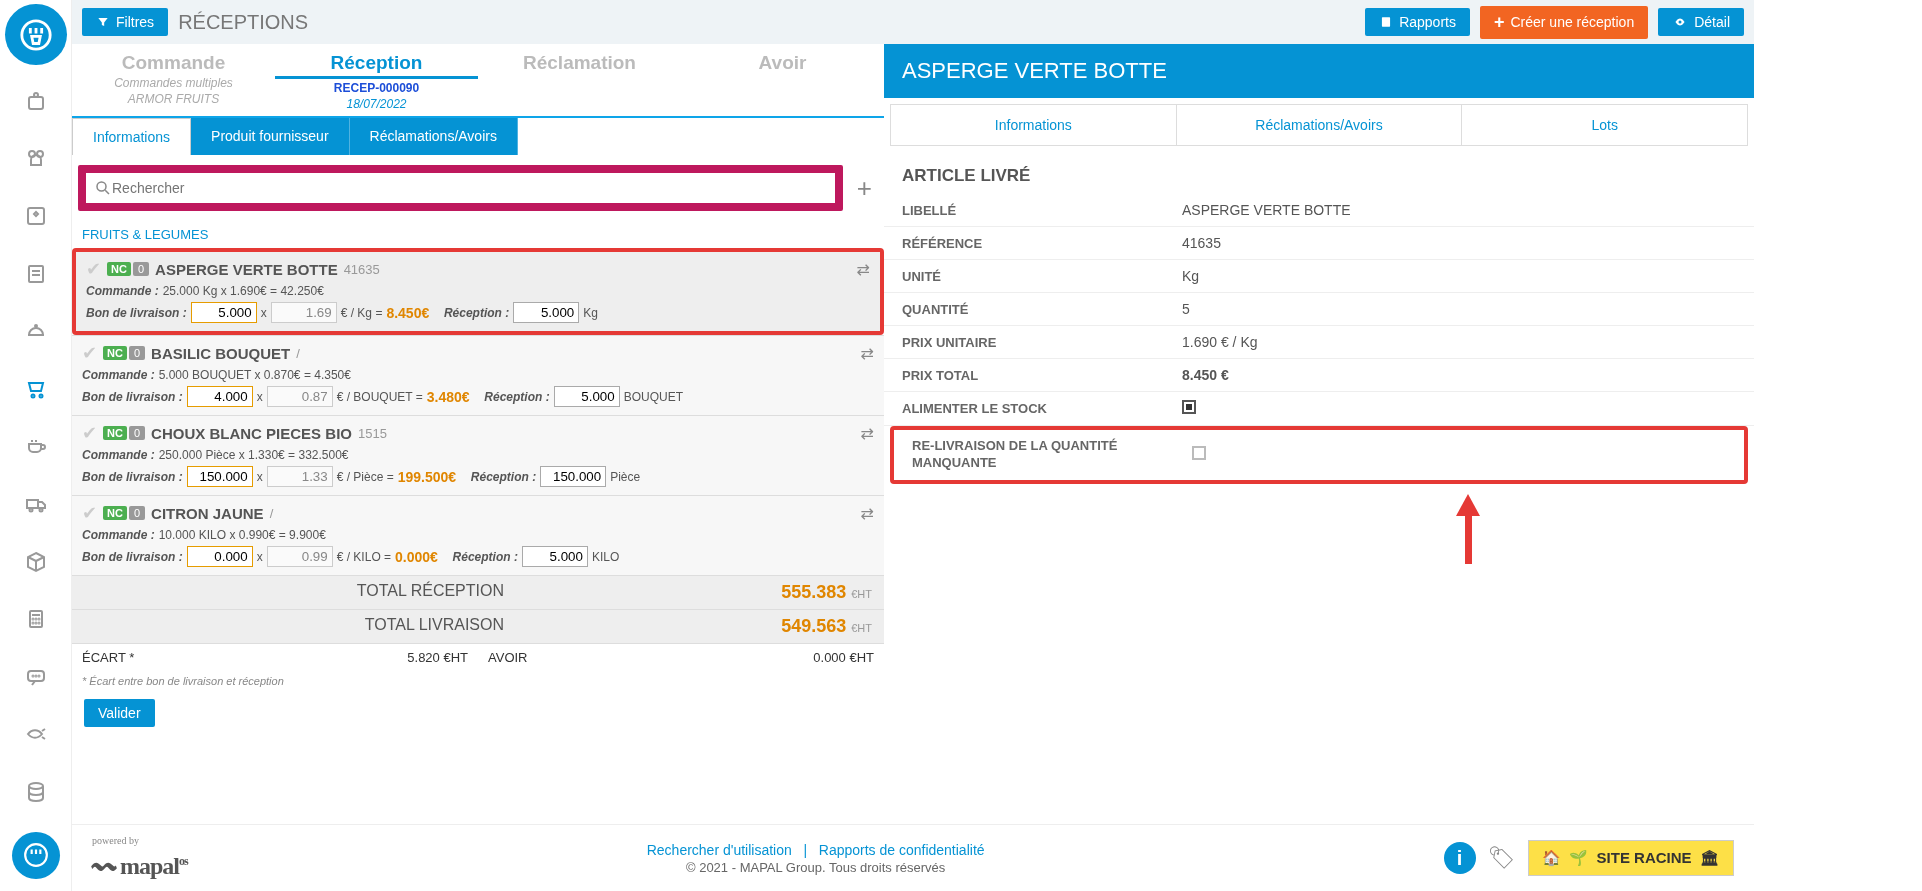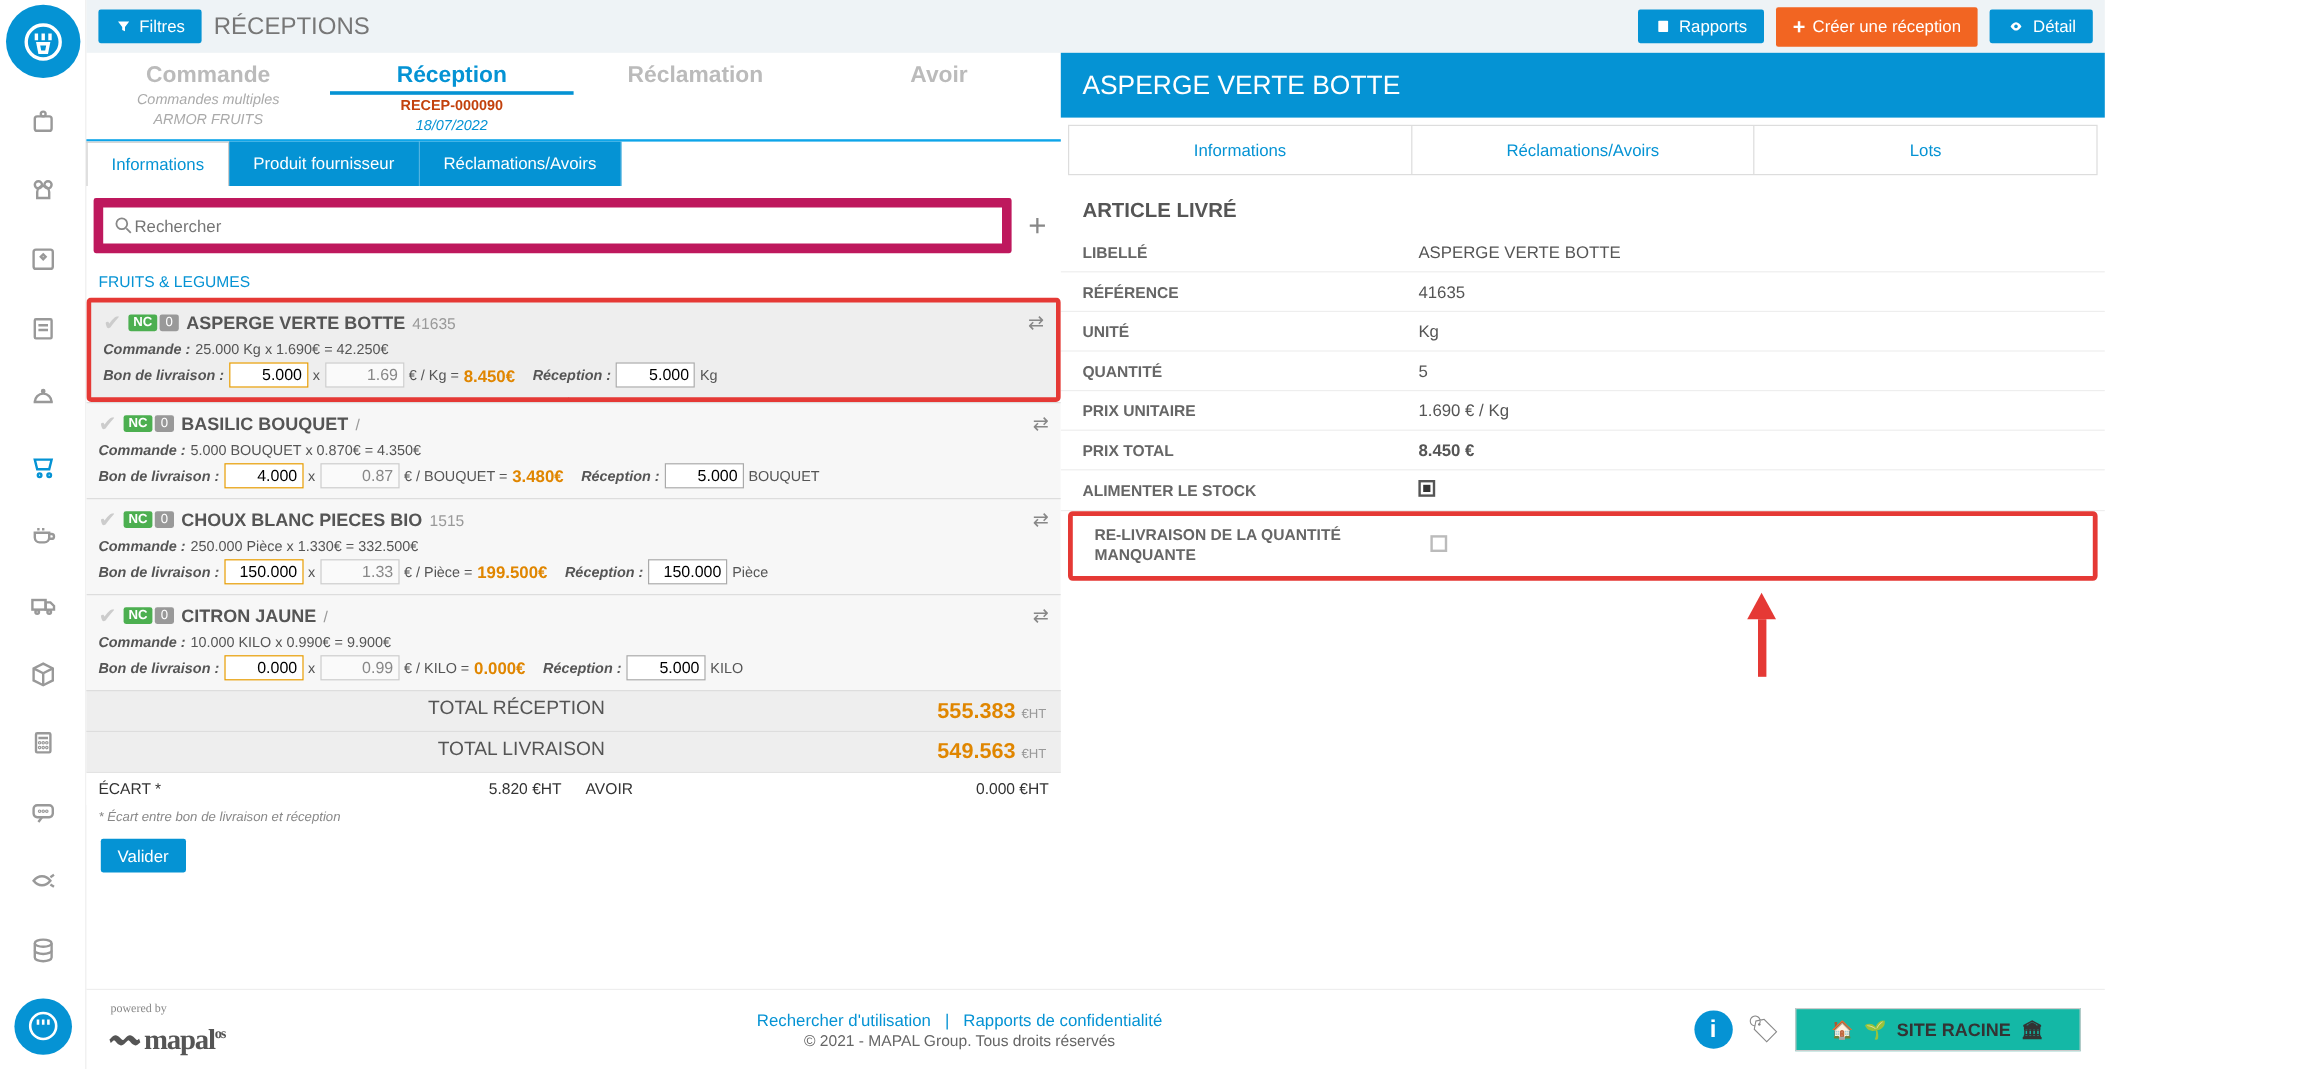--- a/index.html
+++ b/index.html
@@ -18,21 +18,21 @@
   .page-title { color:#777; font-size:20px; font-weight:400;}
   .topbar .spacer { flex:1; }
   .body-row { flex:1; display:flex; }
   .left-pane { width:812px; display:flex; flex-direction:column; }
   .right-pane { flex:1; display:flex; flex-direction:column; }
   .process-tabs { height:74px; display:flex; border-bottom:2px solid #0ea5e9; }
   .ptab { flex:1; text-align:center; padding:8px 0; }
   .ptab-title { font-size:19px; color:#bbb; font-weight:bold;}
   .ptab.active .ptab-title { color:#0593D4; border-bottom:3px solid #0593D4; padding-bottom:2px;}
   .ptab-sub { font-size:12px; color:#aaa; font-style:italic; margin-top:2px;}
-  .ptab.active .ptab-sub { color:#c2410c; font-weight:bold; font-style:normal;}
+  .ptab.active .ptab-sub { color:#1d4ed8; font-weight:bold; font-style:normal;}
   .ptab.active .ptab-date { color:#0593D4; font-style:italic; font-weight:normal; }
   .subtabs { display:flex; }
   .subtab { padding:10px 20px; background:#0593D4; color:#fff; border-right:1px solid rgba(255,255,255,0.3); cursor:pointer; font-size:14px;}
   .subtab.active { background:#fff; color:#0593D4; border:1px solid #ccc; border-bottom:none;}
   .search-row { display:flex; align-items:center; gap:8px; padding:10px 6px; }
   .search-box { flex:1; display:flex; align-items:center; border:8px solid #be185d; border-radius:2px; padding:6px 8px; background:#fff; }
   .search-box input { border:none; outline:none; flex:1; font-size:14px; }
   .plus-icon { font-size:26px; color:#888; cursor:pointer; padding:0 6px;}
   .category-header { color:#0593D4; font-size:13px; padding:6px 10px; cursor:pointer;}
   .list { overflow-y:auto; flex:0 0 auto; }
@@ -70,21 +70,21 @@
   .kv-row.boldv .v { font-weight:bold;}
   .red-box { border:4px solid #E53935; border-radius:4px; margin:0 6px;}
   .checkbox-filled { display:inline-block; width:14px;height:14px;border:2px solid #555; position:relative;}
   .checkbox-filled::after { content:""; position:absolute; inset:2px; background:#333;}
   .checkbox-empty { display:inline-block; width:14px;height:14px;border:2px solid #bbb;}
   .footer { border-top:1px solid #eee; display:flex; align-items:center; padding:10px 20px; gap:1px; margin-top:auto;}
   .footer .brand { color:#555; font-family: Georgia, serif;}
   .footer .center { flex:1; text-align:center; font-size:14px; color:#0593D4;}
   .footer .center .grey { color:#666; display:block; font-size:13px; margin-top:2px;}
   .footer .right { display:flex; align-items:center; gap:12px;}
-  .site-btn { border:1px solid #ccc; padding:8px 30px; font-weight:bold; font-size:15px; cursor:pointer; background:#14b8a6;}
+  .site-btn { border:1px solid #ccc; padding:8px 14px; font-weight:bold; font-size:15px; cursor:pointer; background:#fde047;}
   .arrow-up { width:0;height:0;border-left:12px solid transparent;border-right:12px solid transparent;border-bottom:22px solid #E53935; margin:4px auto 0 auto;}
   .arrow-stem { width:7px; height:48px; background:#E53935; margin:0 auto;}
   svg { display:block; }
 </style>
 </head>
 <body>
 
 <div class="app">
   <div class="sidebar">
     <div class="logo-circle">

